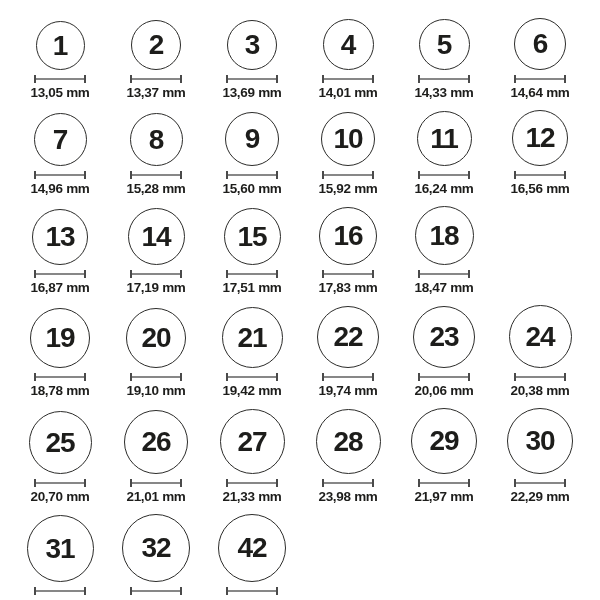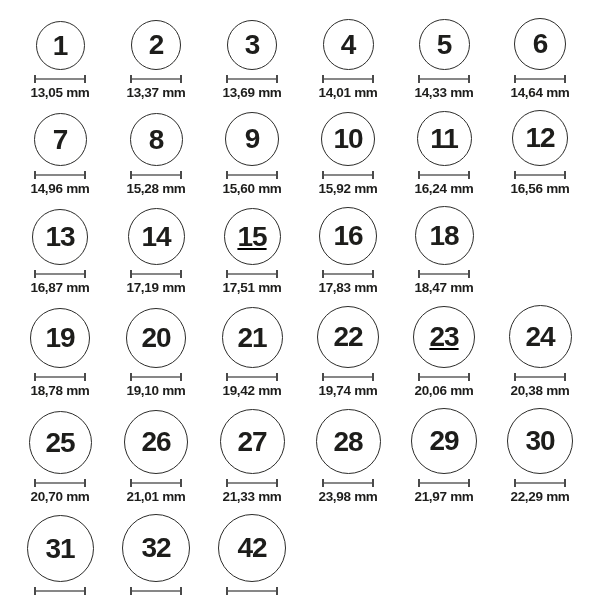--- a/index.html
+++ b/index.html
@@ -171,21 +171,21 @@
     <div class="label">16,87 mm</div>
   </div>
       <div class="cell">
     <div class="circle" style="width: 57px; height: 57px;">
       <span class="num">14</span>
     </div>
     <div class="ruler"></div>
     <div class="label">17,19 mm</div>
   </div>
       <div class="cell">
-    <div class="circle" style="width: 57px; height: 57px; text-decoration: underline;">
+    <div class="circle" style="width: 57px; height: 57px;">
       <span class="num">15</span>
     </div>
     <div class="ruler"></div>
     <div class="label">17,51 mm</div>
   </div>
       <div class="cell">
     <div class="circle" style="width: 58px; height: 58px;">
       <span class="num">16</span>
     </div>
     <div class="ruler"></div>
@@ -222,21 +222,21 @@
     <div class="label">19,42 mm</div>
   </div>
       <div class="cell">
     <div class="circle" style="width: 62px; height: 62px;">
       <span class="num">22</span>
     </div>
     <div class="ruler"></div>
     <div class="label">19,74 mm</div>
   </div>
       <div class="cell">
-    <div class="circle" style="width: 62px; height: 62px; text-decoration: underline;">
+    <div class="circle" style="width: 62px; height: 62px;">
       <span class="num">23</span>
     </div>
     <div class="ruler"></div>
     <div class="label">20,06 mm</div>
   </div>
       <div class="cell">
     <div class="circle" style="width: 63px; height: 63px;">
       <span class="num">24</span>
     </div>
     <div class="ruler"></div>

